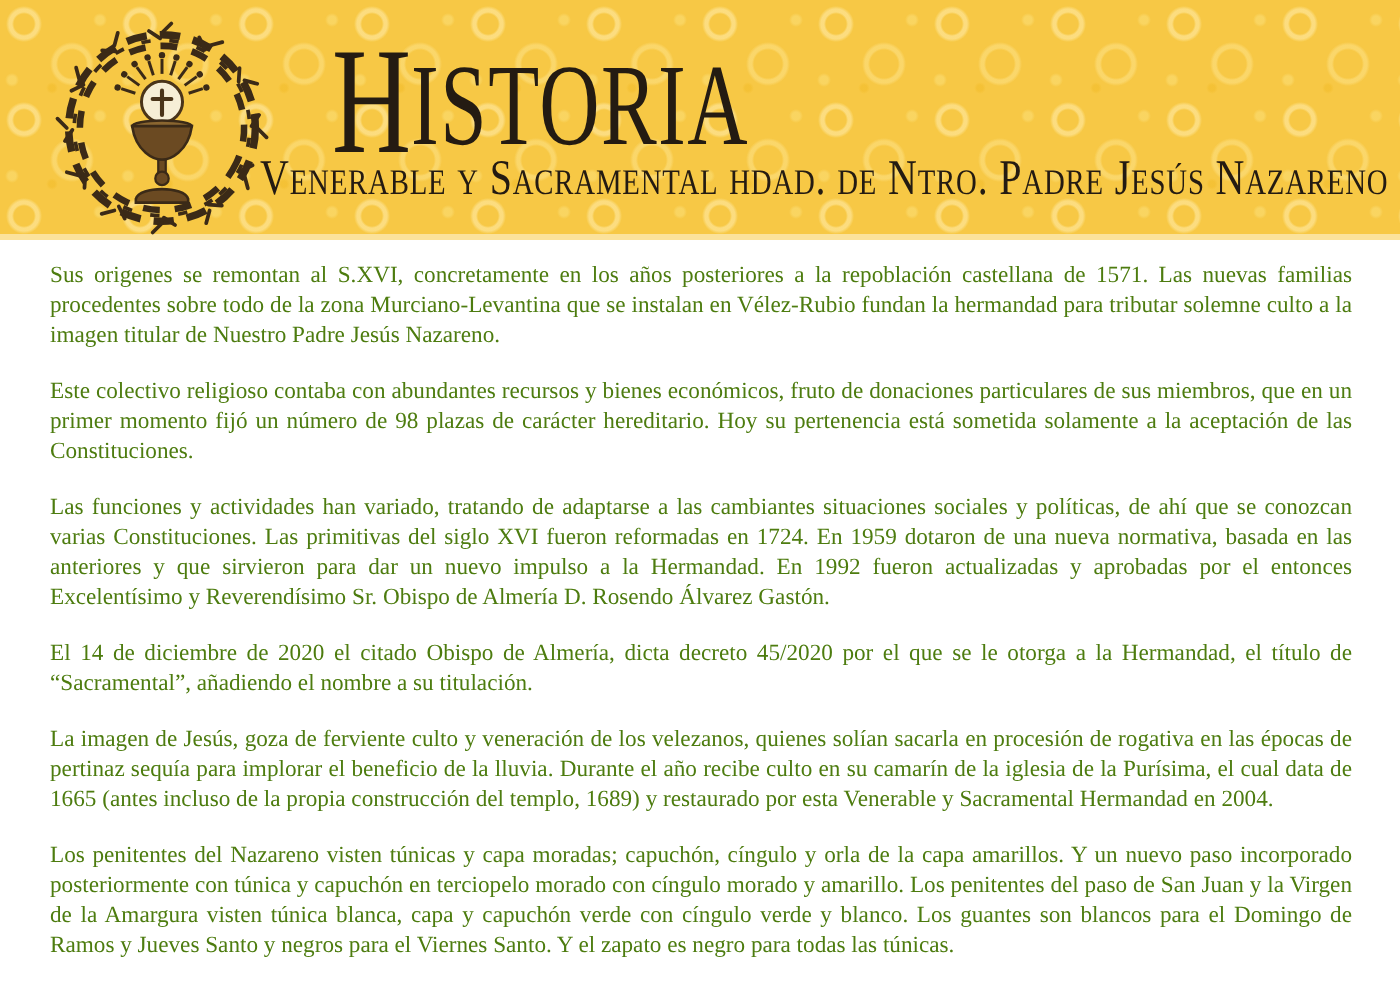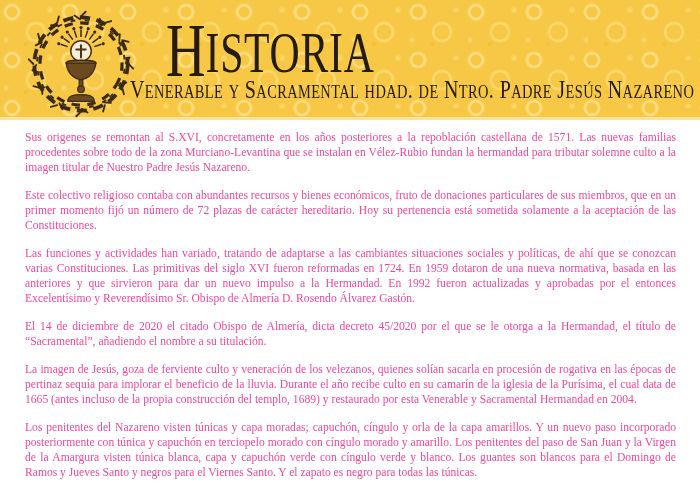--- a/index.html
+++ b/index.html
@@ -68,21 +68,21 @@
     letter-spacing: 0.5px;
     white-space: nowrap;
     transform: scaleX(0.80);
     transform-origin: left top;
     font-weight: normal;
   }
 
   
   .content {
     padding: 10px 24px 0 25px;
-    color: #ec4899;
+    color: #4d7c0f;
   }
   .content p {
     font-size: 11.6px;
     line-height: 15px;
     text-align: justify;
     margin-bottom: 13px;
   }
 </style>
 </head>
 <body>
@@ -146,20 +146,20 @@
       </svg>
     </span>
 
     <h1 class="title"><span class="initial">H</span><span>ISTORIA</span></h1>
 
     <h2 class="subtitle">Venerable y Sacramental hdad. de Ntro. Padre Jesús Nazareno</h2>
   </header>
 
   <main class="content">
     <p>Sus origenes se remontan al S.XVI, concretamente en los años posteriores a la repoblación castellana de 1571. Las nuevas familias procedentes sobre todo de la zona Murciano-Levantina que se instalan en Vélez-Rubio fundan la hermandad para tributar solemne culto a la imagen titular de Nuestro Padre Jesús Nazareno.</p>
-    <p>Este colectivo religioso contaba con abundantes recursos y bienes económicos, fruto de donaciones particulares de sus miembros, que en un primer momento fijó un número de 72 plazas de carácter hereditario. Hoy su pertenencia está sometida solamente a la aceptación de las Constituciones.</p>
+    <p>Este colectivo religioso contaba con abundantes recursos y bienes económicos, fruto de donaciones particulares de sus miembros, que en un primer momento fijó un número de 98 plazas de carácter hereditario. Hoy su pertenencia está sometida solamente a la aceptación de las Constituciones.</p>
     <p>Las funciones y actividades han variado, tratando de adaptarse a las cambiantes situaciones sociales y políticas, de ahí que se conozcan varias Constituciones. Las primitivas del siglo XVI fueron reformadas en 1724. En 1959 dotaron de una nueva normativa, basada en las anteriores y que sirvieron para dar un nuevo impulso a la Hermandad. En 1992 fueron actualizadas y aprobadas por el entonces Excelentísimo y Reverendísimo Sr. Obispo de Almería D. Rosendo Álvarez Gastón.</p>
     <p>El 14 de diciembre de 2020 el citado Obispo de Almería, dicta decreto 45/2020 por el que se le otorga a la Hermandad, el título de “Sacramental”, añadiendo el nombre a su titulación.</p>
     <p>La imagen de Jesús, goza de ferviente culto y veneración de los velezanos, quienes solían sacarla en procesión de rogativa en las épocas de pertinaz sequía para implorar el beneficio de la lluvia. Durante el año recibe culto en su camarín de la iglesia de la Purísima, el cual data de 1665 (antes incluso de la propia construcción del templo, 1689) y restaurado por esta Venerable y Sacramental Hermandad en 2004.</p>
     <p>Los penitentes del Nazareno visten túnicas y capa moradas; capuchón, cíngulo y orla de la capa amarillos. Y un nuevo paso incorporado posteriormente con túnica y capuchón en terciopelo morado con cíngulo morado y amarillo. Los penitentes del paso de San Juan y la Virgen de la Amargura visten túnica blanca, capa y capuchón verde con cíngulo verde y blanco. Los guantes son blancos para el Domingo de Ramos y Jueves Santo y negros para el Viernes Santo. Y el zapato es negro para todas las túnicas.</p>
   </main>
 
 </div>
 
 </body></html>

